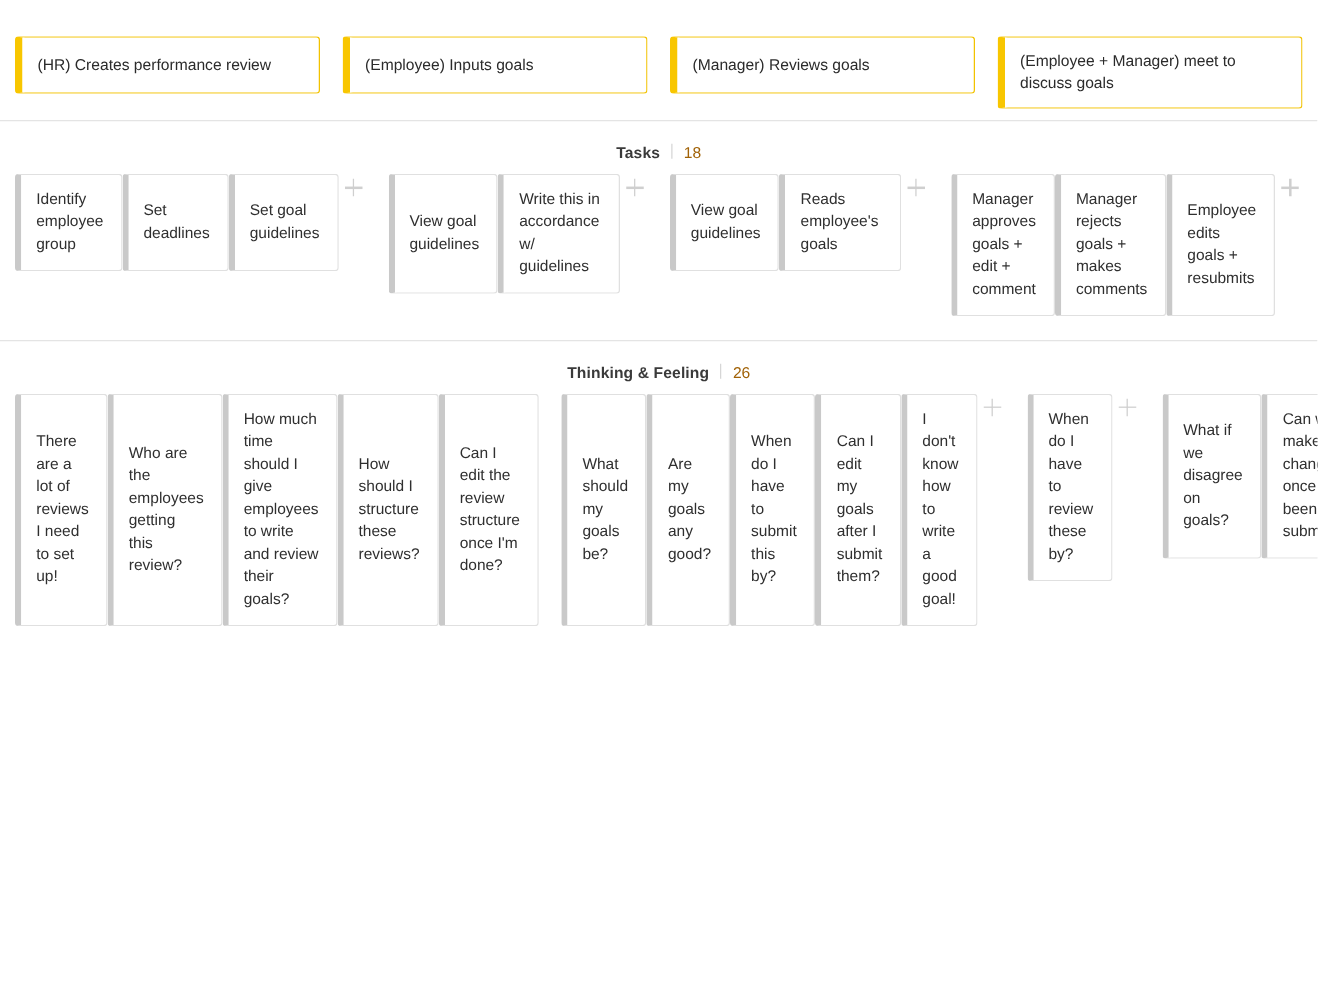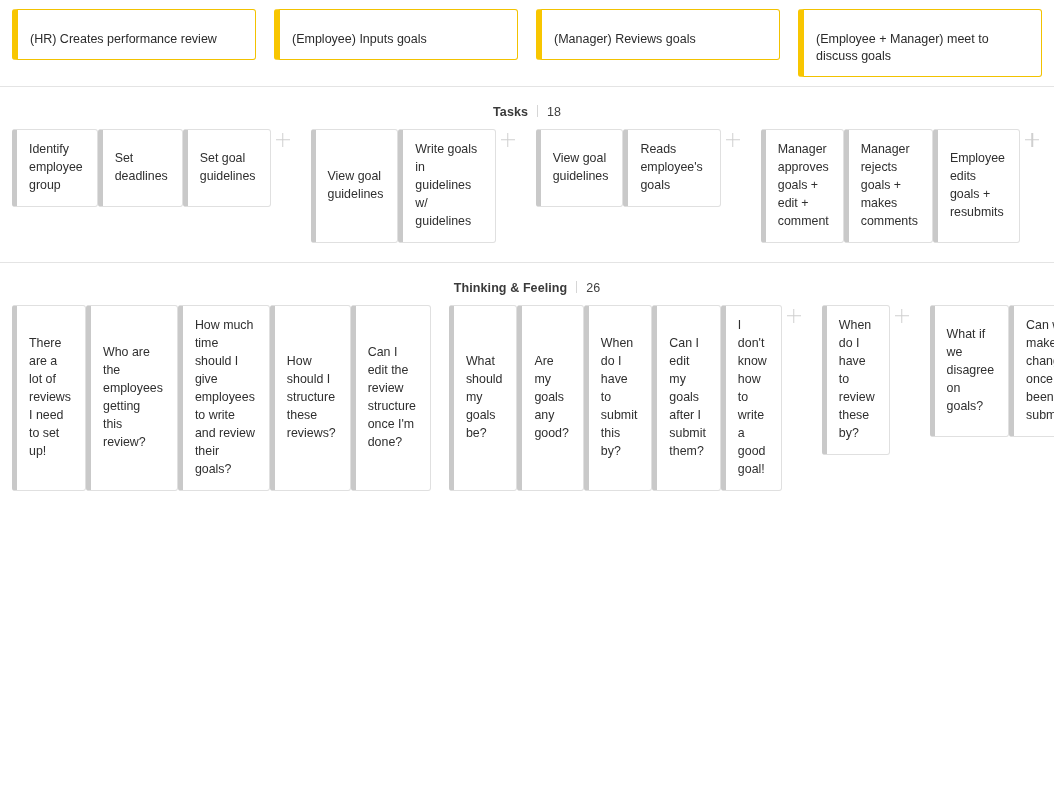--- a/index.html
+++ b/index.html
@@ -33,28 +33,29 @@
   .stage-row {
     padding-top: 9px;
     padding-bottom: 9px;
     align-items: start;
   }
   .stage-card {
     background: #ffffff;
     border: 1px solid #f2c200;
     border-left: 6px solid #f8c600;
     border-radius: 3px;
-    padding: 21px 13px 11px 12px;
+    padding: 11px 13px 11px 12px;
     min-height: 46px;
     display: flex;
     align-items: center;
     font-size: 12.5px;
     line-height: 1.35;
     color: #2b2b2b;
     cursor: pointer;
+    margin-top: 20px;
   }
   .stage-card.tall { min-height: 58px; }
 
   .section-divider {
     border: 0;
     border-top: 1px solid #e4e4e4;
     margin: 0;
     width: 100%;
   }
 
@@ -75,21 +76,21 @@
   }
   .lane-sep {
     display: inline-block;
     width: 1px;
     height: 12px;
     background: #d6d6d6;
     position: relative;
     top: 1px;
   }
   .lane-count {
-    color: #404040;
+    color: #a16207;
     font-weight: 400;
   }
 
   .lane-cols { align-items: start; }
 
   .col {
     display: flex;
     flex-direction: row;
   }
 
@@ -180,21 +181,21 @@
             <div class="card">
               <span>Set goal guidelines</span>
             </div>
             <div class="add-btn"></div>
           </div>
           <div class="col">
             <div class="card">
               <span>View goal guidelines</span>
             </div>
             <div class="card">
-              <span>Write goals in guidelines w/ guidelines</span>
+              <span>Write this in accordance w/ guidelines</span>
             </div>
             <div class="add-btn"></div>
           </div>
           <div class="col">
             <div class="card">
               <span>View goal guidelines</span>
             </div>
             <div class="card">
               <span>Reads employee's goals</span>
             </div>

